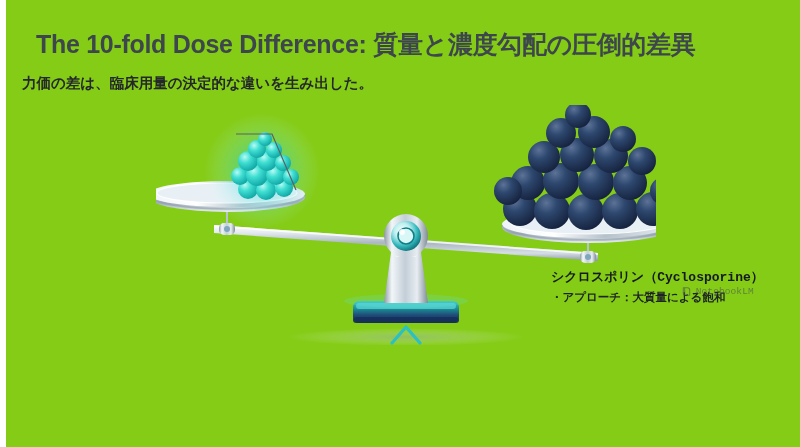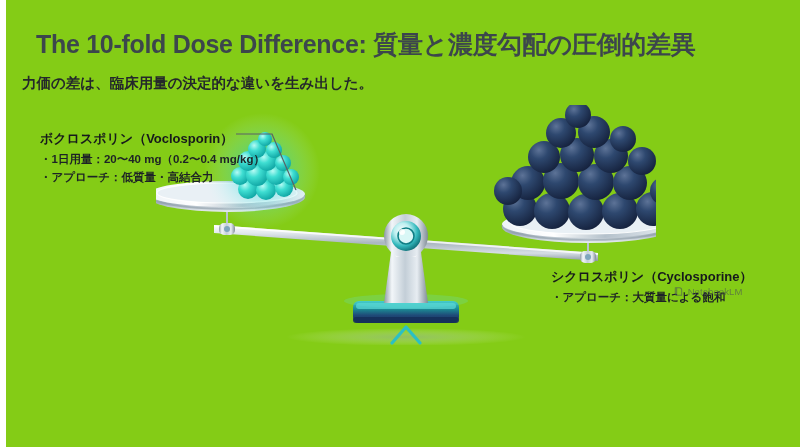--- a/index.html
+++ b/index.html
@@ -43,21 +43,21 @@
   .annot { position: absolute; white-space: nowrap; }
   .annot .a-head {
     font-size: 13px; font-weight: bold; color: #16191c;
     margin-bottom: 3px;
   }
   .annot .a-line {
     font-size: 11.5px; font-weight: bold; color: #1d2226;
     line-height: 1.55;
   }
   #annot-left  { left: 34px; top: 130px; }
-  #annot-right { left: 545px; top: 268px; }
+  #annot-right { left: 545px; top: 268px; font-family: Liberation Mono, monospace; }
 
   
   .leader { position: absolute; overflow: visible; }
   #leader-left  { left: 228px; top: 128px; }
 
   
   #balance { position: absolute; left: 150px; top: 105px; width: 500px; height: 240px; }
 
   
   #watermark {
@@ -234,25 +234,20 @@
       <circle cx="405" cy="28" r="15" fill="url(#ballNavy)"></circle>
       <circle cx="438" cy="27" r="16" fill="url(#ballNavy)"></circle>
       <circle cx="467" cy="34" r="13" fill="url(#ballNavy)"></circle>
 
       <circle cx="422" cy="10" r="13" fill="url(#ballNavy)"></circle>
     </g>
 
     <path d="M236 238 L250 222 L264 238" fill="none" stroke="#2bc0c4" stroke-width="3.2" stroke-linecap="round" stroke-linejoin="round"></path>
   </svg>
 
-  <div class="annot" id="annot-left">
-    <div class="a-head">ボクロスポリン（Voclosporin）</div>
-    <div class="a-line">・1日用量：20〜40 mg（0.2〜0.4 mg/kg）</div>
-    <div class="a-line">・アプローチ：低質量・高結合力</div>
-  </div>
 
   <svg class="leader" id="leader-left" width="70" height="80" viewBox="0 0 70 80">
     <path d="M2 6 L38 6 L62 62" fill="none" stroke="#5a6166" stroke-width="1.2"></path>
   </svg>
 
   <div class="annot" id="annot-right">
     <div class="a-head">シクロスポリン（Cyclosporine）</div>
     <div class="a-line">・アプローチ：大質量による飽和</div>
 
   <div id="watermark">

